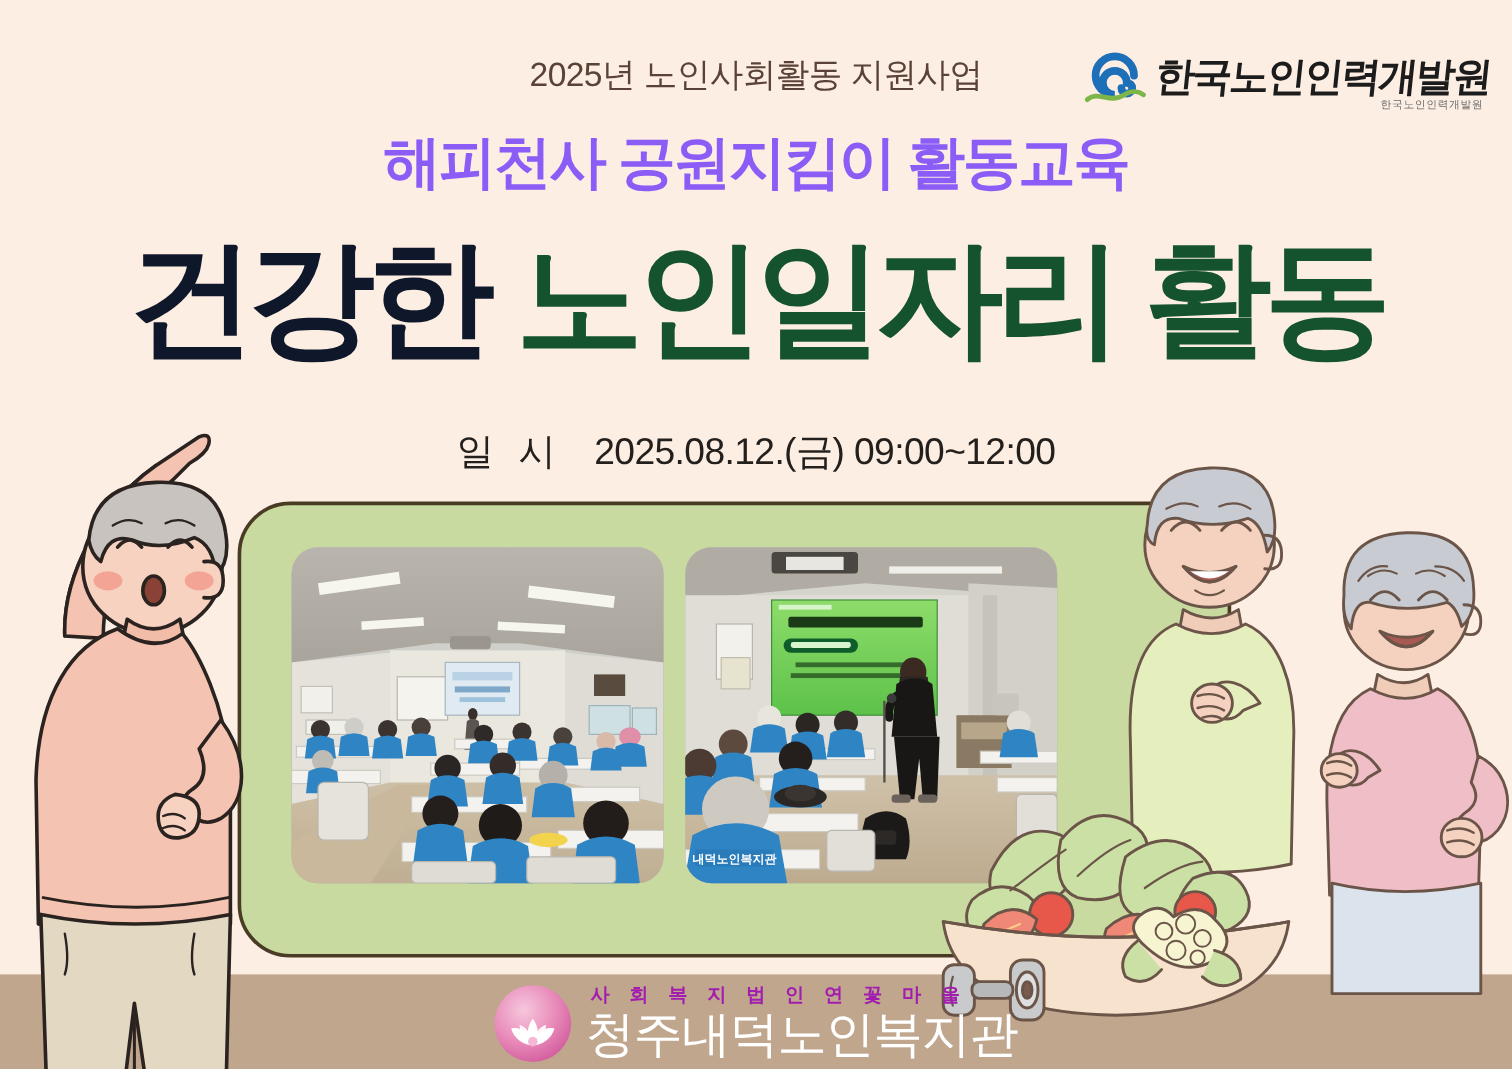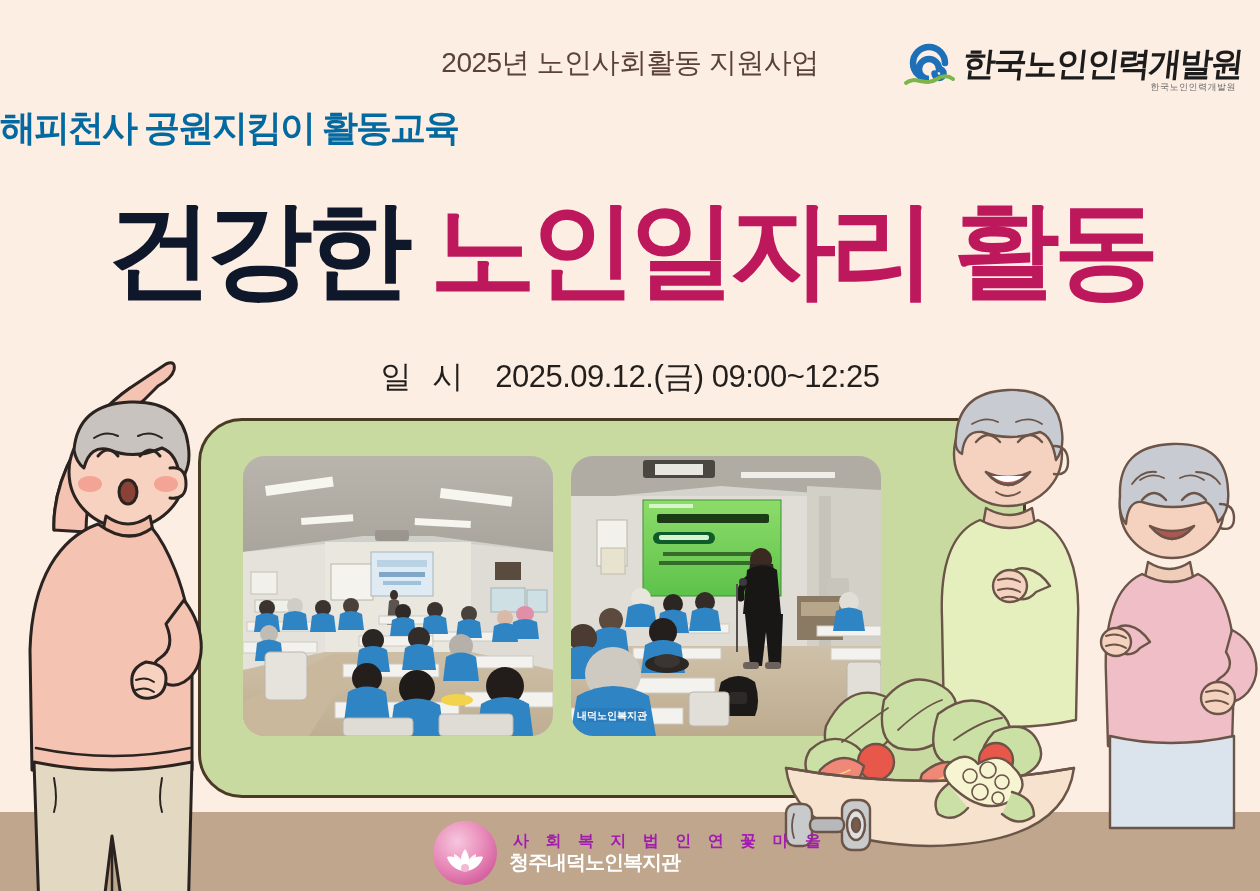--- a/index.html
+++ b/index.html
@@ -82,41 +82,41 @@
     margin-top: 3px;
     margin-right: 6px;
   }
 
   
   .subtitle {
     position: absolute;
     top: 104px;
     left: 0;
     width: 1260px;
-    text-align: left;
-    font-size: 36px;
+    text-align: center;
+    font-size: 48px;
     font-weight: 700;
-    color: #0369a1;
+    color: #8b5cf6;
     letter-spacing: -2px;
   }
 
   .main-title {
     position: absolute;
     top: 196px;
     left: 0;
     width: 1260px;
     text-align: center;
     font-size: 106px;
     font-weight: 800;
     letter-spacing: -6px;
     line-height: 1;
     white-space: nowrap;
   }
   .mt-dark { color: #0f172a; }
-  .mt-coral { color: #be185d; }
+  .mt-coral { color: #14532d; }
 
   .datetime {
     position: absolute;
     top: 356px;
     left: 0;
     width: 1260px;
     text-align: center;
     font-size: 31px;
     color: #231f1c;
     letter-spacing: -0.5px;
@@ -170,22 +170,22 @@
   .org-text { display: flex; flex-direction: column; line-height: 1.05; }
   .org-sub {
     font-size: 16px;
     color: #a21caf;
     letter-spacing: 6px;
     font-weight: 600;
     margin-left: 4px;
     margin-bottom: 2px;
   }
   .org-name {
-    font-size: 20px;
-    font-weight: 700;
+    font-size: 41px;
+    font-weight: 400;
     color: #ffffff;
     letter-spacing: -1px;
   }
 
   
   .char { position: absolute; }
   .char-left  { left: -6px; top: 300px; width: 240px; height: 560px; }
   .char-right { right: -4px; top: 380px; width: 330px; height: 470px; }
   .veggies    { left: 780px; top: 670px; width: 300px; height: 185px; }
 
@@ -215,21 +215,21 @@
     </div>
   </div>
 
   <div class="subtitle">해피천사 공원지킴이 활동교육</div>
 
   <div class="main-title">
     <span class="mt-dark">건강한</span><span>&nbsp;</span><span class="mt-coral">노인일자리 활동</span>
   </div>
 
   <div class="datetime">
-    <span class="lbl">일 시</span><span>2025.09.12.(금)  09:00~12:25</span>
+    <span class="lbl">일 시</span><span>2025.08.12.(금)  09:00~12:00</span>
   </div>
 
   <div class="photo-panel">
 
     <div class="photo left">
       <svg class="photo-inner" viewBox="0 0 310 280" preserveAspectRatio="none">
         <defs>
           <linearGradient id="ceil1" x1="0" y1="0" x2="0" y2="1">
             <stop offset="0" stop-color="#b9b5ad"></stop>
               <stop offset="1" stop-color="#a9a59d"></stop>

